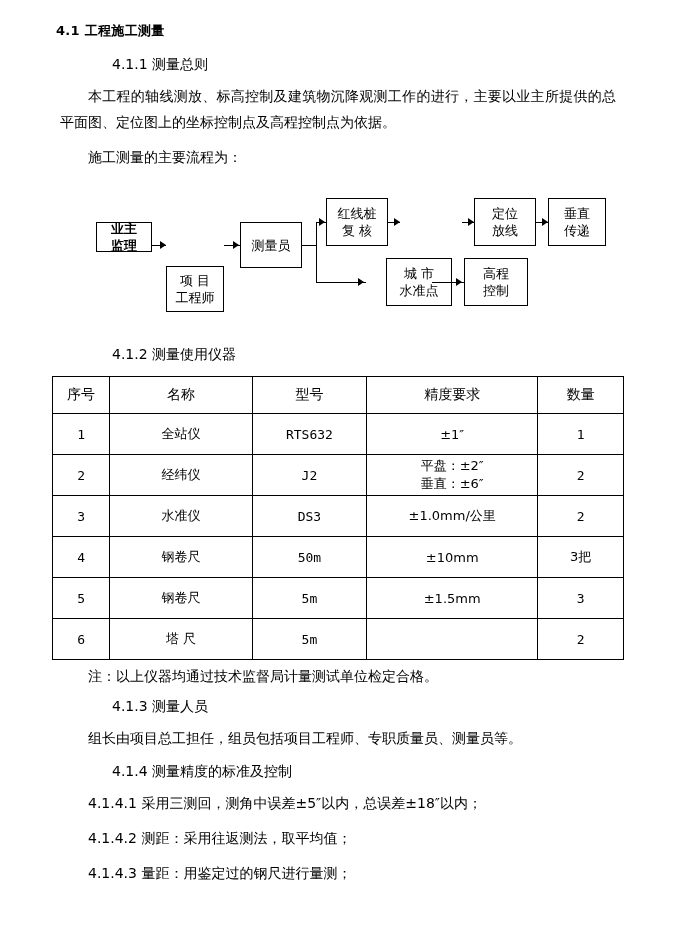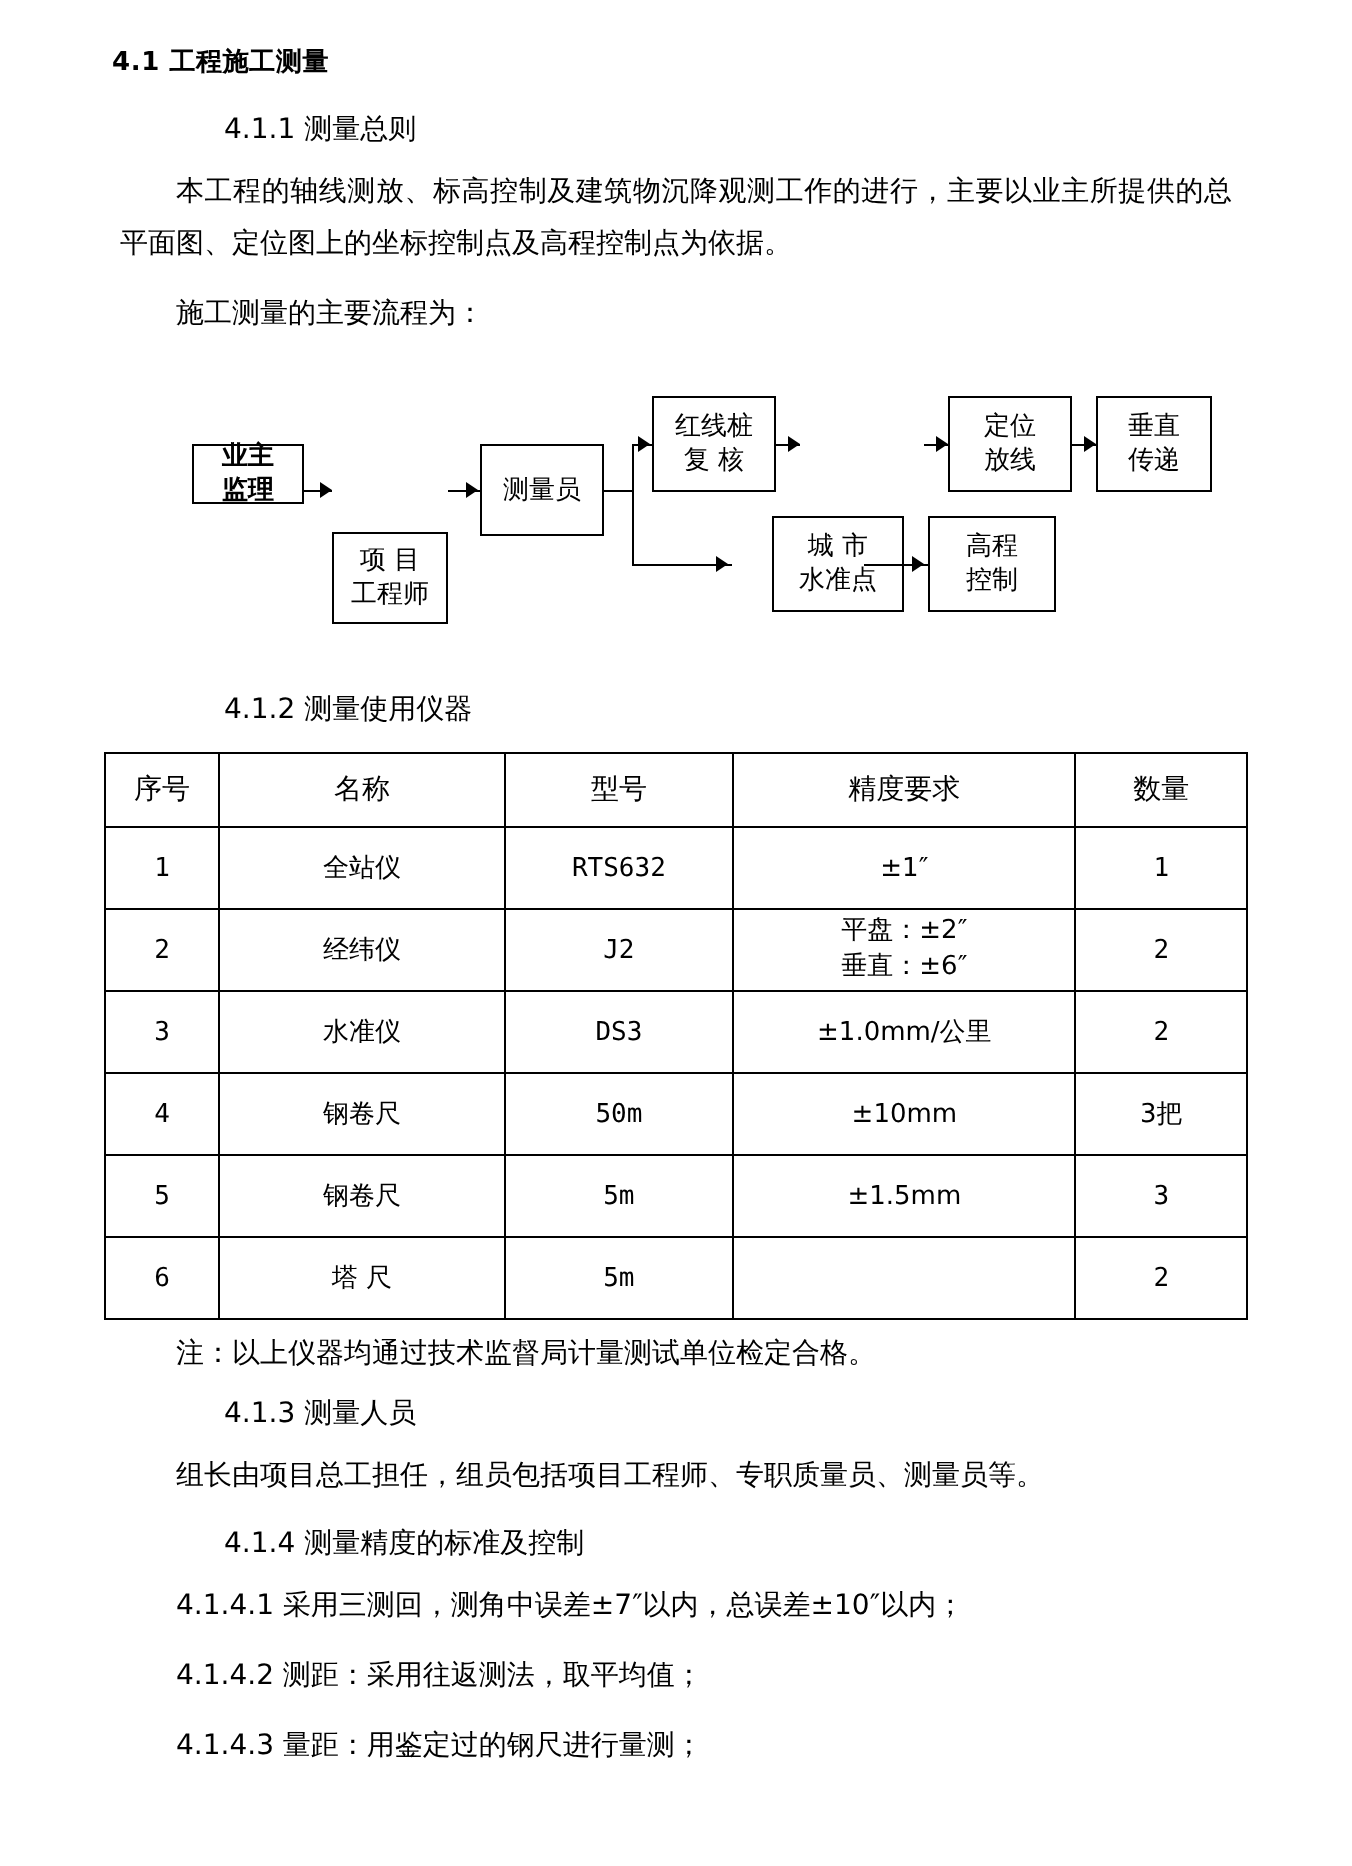--- a/index.html
+++ b/index.html
@@ -254,17 +254,17 @@
       </tbody>
     </table>
   </div>
 
   <div class="note">注：以上仪器均通过技术监督局计量测试单位检定合格。</div>
 
   <div class="sub-head">4.1.3 测量人员</div>
   <p class="para indent">组长由项目总工担任，组员包括项目工程师、专职质量员、测量员等。</p>
 
   <div class="sub-head">4.1.4 测量精度的标准及控制</div>
-  <p class="para indent">4.1.4.1 采用三测回，测角中误差±7″以内，总误差±10″以内；</p>
+  <p class="para indent">4.1.4.1 采用三测回，测角中误差±5″以内，总误差±18″以内；</p>
   <p class="para indent">4.1.4.2 测距：采用往返测法，取平均值；</p>
   <p class="para indent">4.1.4.3 量距：用鉴定过的钢尺进行量测；</p>
 
 </div>
 
 </body></html>

